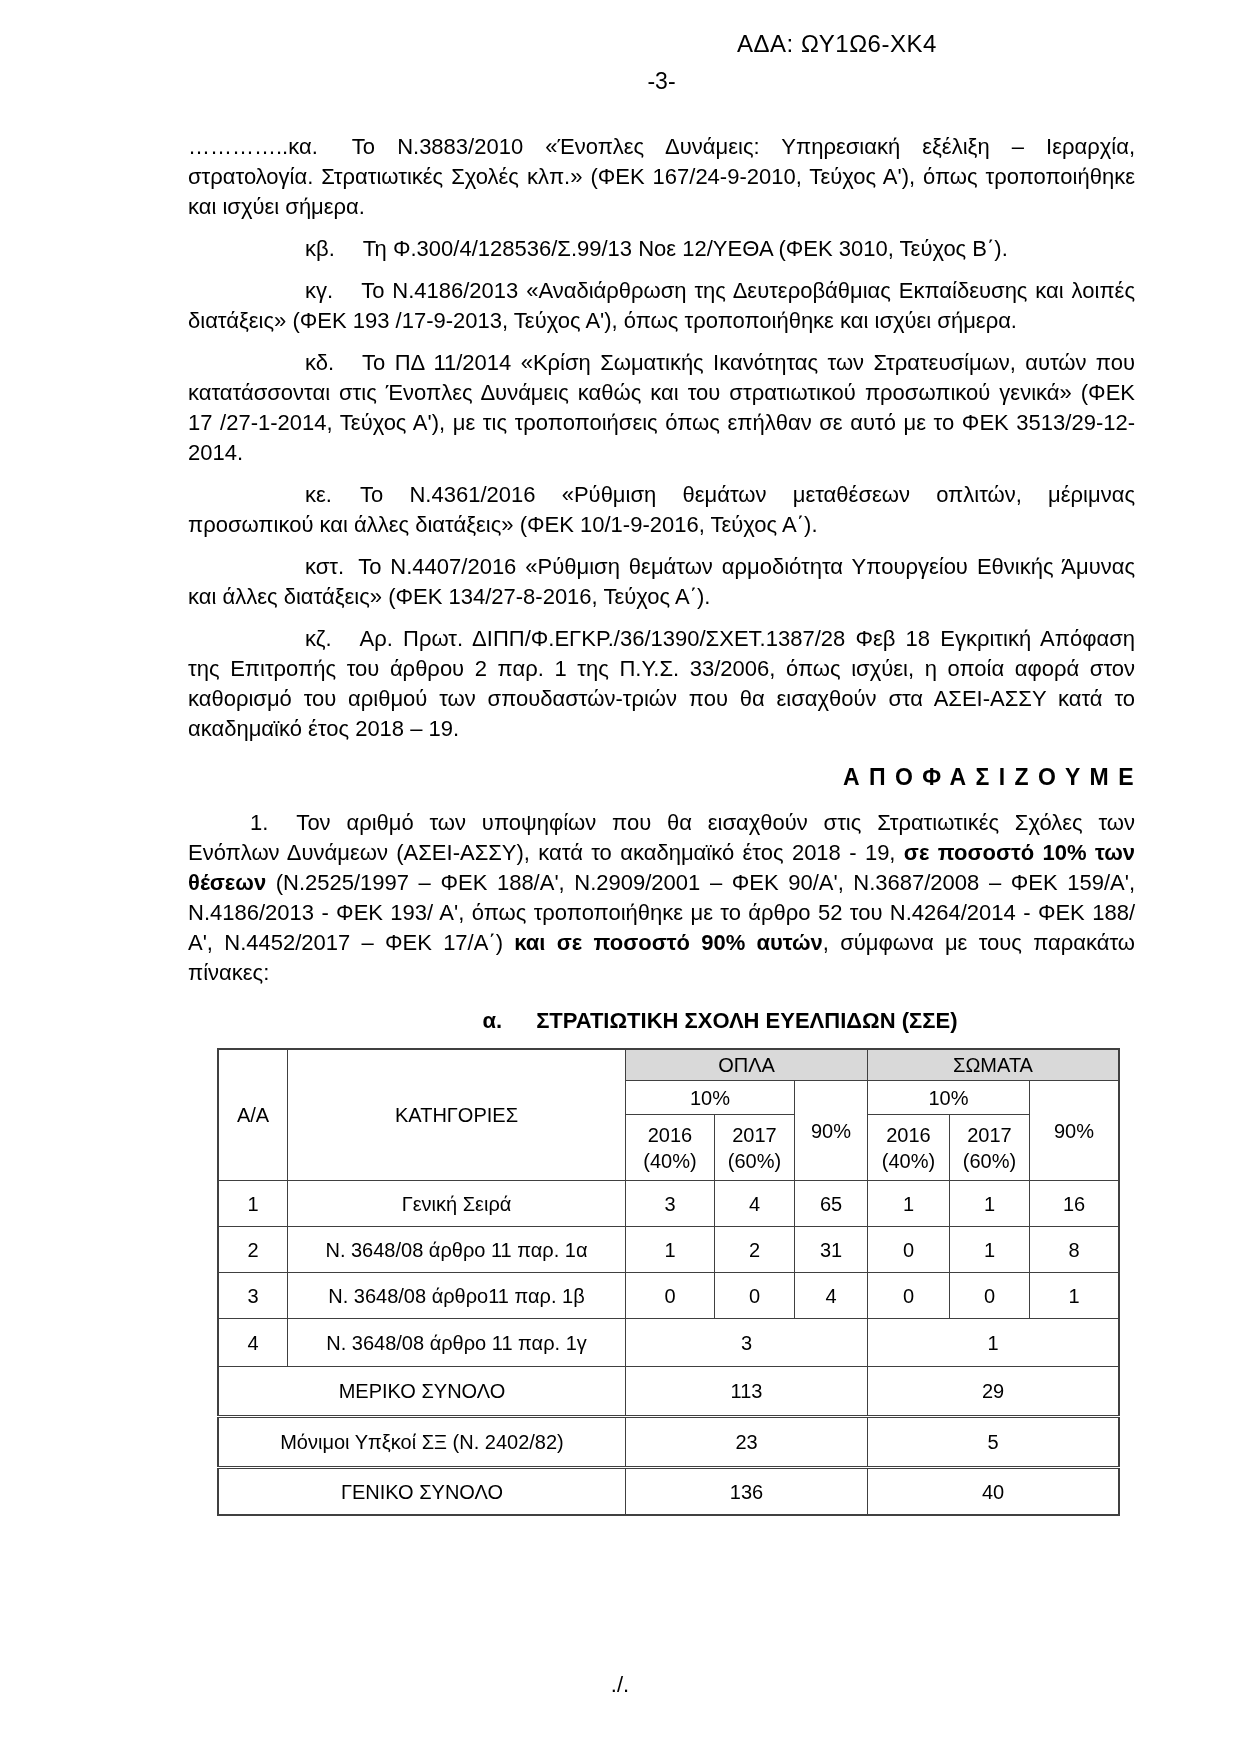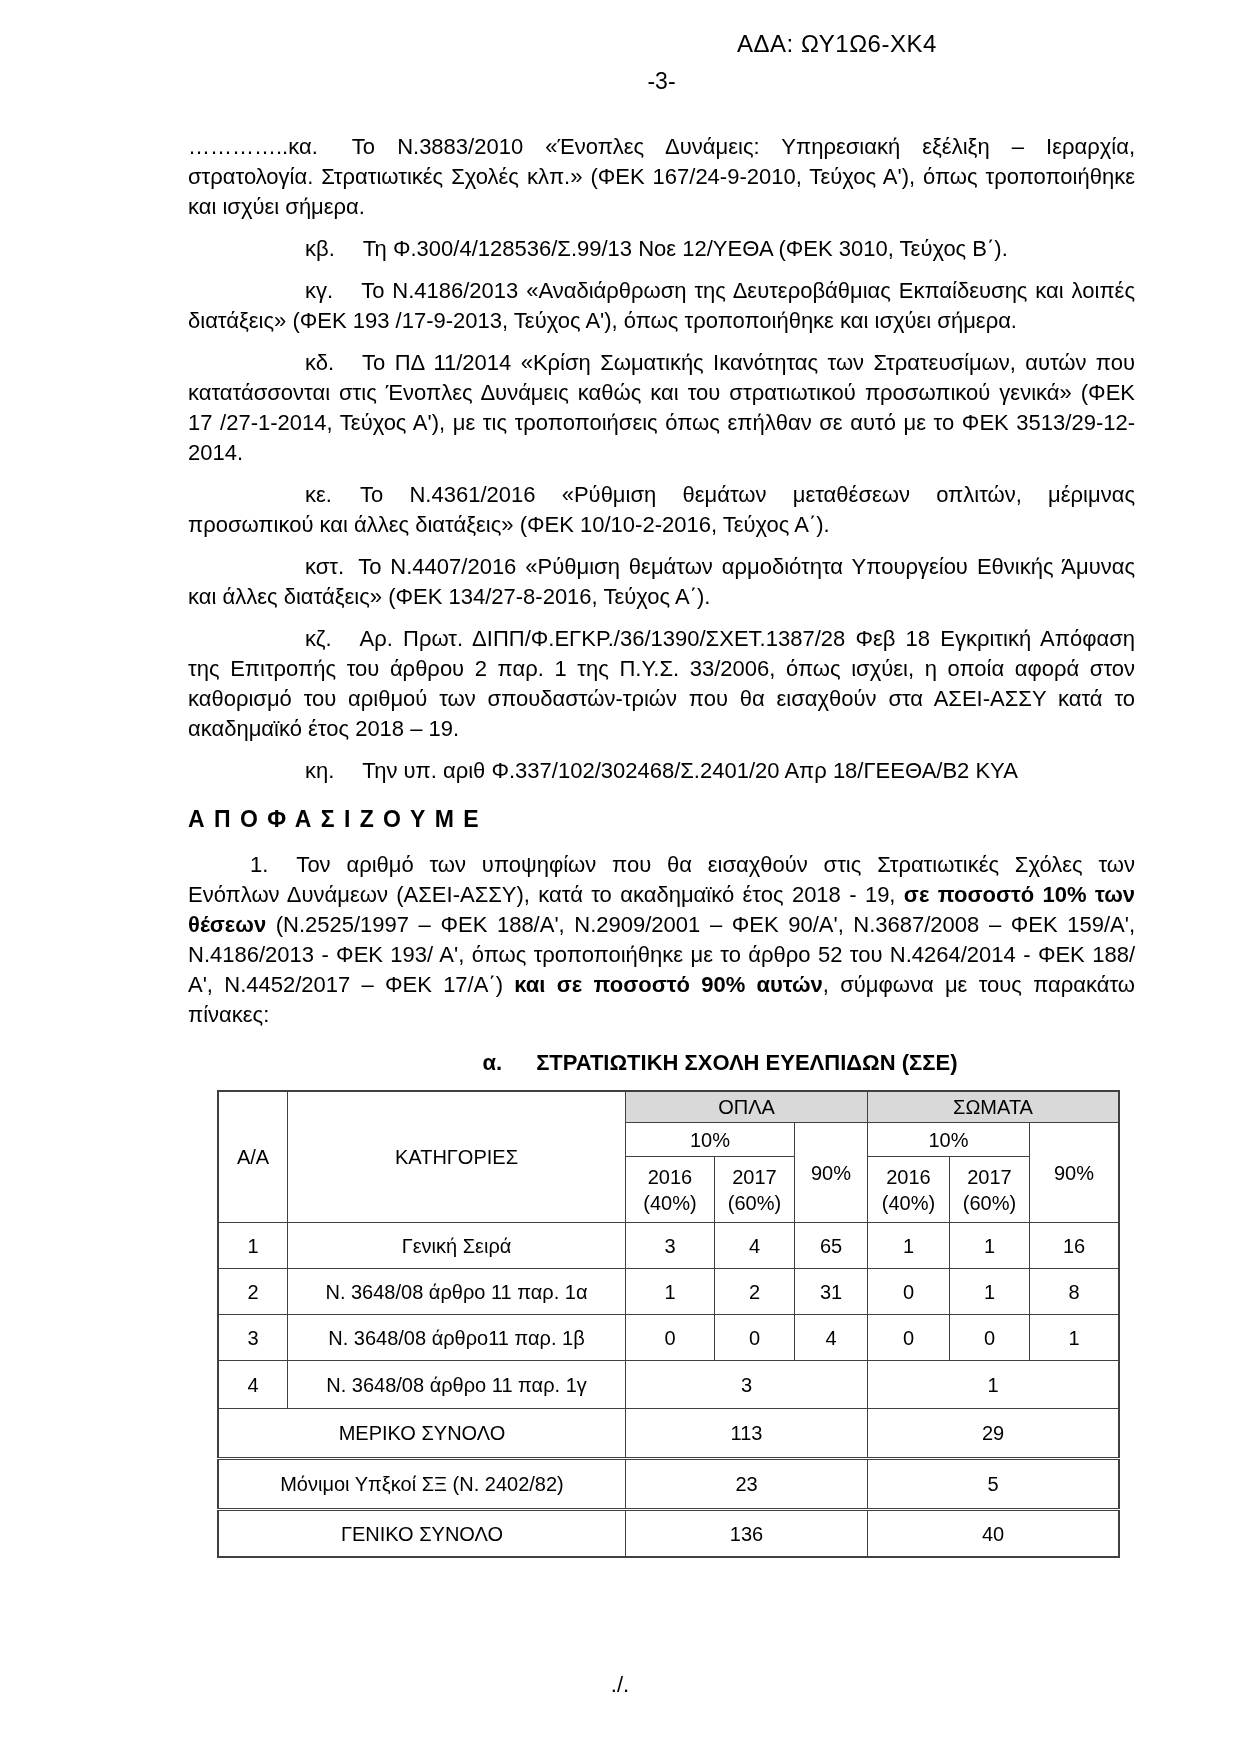--- a/index.html
+++ b/index.html
@@ -23,21 +23,21 @@
     position:absolute;left:188px;top:132px;width:947px;
     font-size:22px;line-height:30px;text-align:justify;
   }
   .ref{ text-indent:117px; margin:0 0 12px 0;}
   .ref.no-indent{ text-indent:0;}
   .tab{display:inline-block;width:28px;}
   .tab-sm{display:inline-block;width:14px;}
   .tab-lg{display:inline-block;width:34px;}
   .u{ text-decoration:underline; text-underline-offset:4px;}
   .decision-heading{
-    text-align:left;font-weight:bold;font-size:23px;
+    text-align:right;font-weight:bold;font-size:23px;
     letter-spacing:1.5px;margin:18px 0 16px 0;line-height:30px;
   }
   .p1{ text-indent:62px; margin:0 0 10px 0;}
   .b{ font-weight:bold;}
   .section-heading{
     margin:18px 0 12px 0;padding-left:117px;text-indent:0;
     font-weight:bold;font-size:22px;text-align:center;
   }
   .doc-table{
     margin-left:29px;
@@ -88,27 +88,26 @@
   <div class="content">
 
     <p class="ref no-indent"><span>…………..κα.</span><span class="tab-lg"></span><span>Το Ν.3883/2010 «Ένοπλες Δυνάμεις: Υπηρεσιακή εξέλιξη – Ιεραρχία, στρατολογία. Στρατιωτικές Σχολές κλπ.» (ΦΕΚ 167/24-9-2010, Τεύχος Α'), όπως τροποποιήθηκε και ισχύει σήμερα.</span></p>
 
     <p class="ref"><span>κβ.</span><span class="tab"></span><span>Τη Φ.300/4/128536/Σ.99/13 Νοε 12/ΥΕΘΑ (ΦΕΚ 3010, Τεύχος Β΄).</span></p>
 
     <p class="ref"><span>κγ.</span><span class="tab"></span><span>Το Ν.4186/2013 «Αναδιάρθρωση της Δευτεροβάθμιας Εκπαίδευσης και λοιπές διατάξεις» (ΦΕΚ 193 /17-9-2013, Τεύχος Α'), όπως τροποποιήθηκε και ισχύει σήμερα.</span></p>
 
     <p class="ref"><span>κδ.</span><span class="tab"></span><span>Το ΠΔ 11/2014 «Κρίση Σωματικής Ικανότητας των Στρατευσίμων, αυτών που κατατάσσονται στις Ένοπλες Δυνάμεις καθώς και του στρατιωτικού προσωπικού γενικά» (ΦΕΚ 17 /27-1-2014, Τεύχος Α'), με τις τροποποιήσεις όπως επήλθαν σε αυτό με το ΦΕΚ 3513/29-12-2014.</span></p>
 
-    <p class="ref"><span>κε.</span><span class="tab"></span><span>Το Ν.4361/2016 «Ρύθμιση θεμάτων μεταθέσεων οπλιτών, μέριμνας προσωπικού και άλλες διατάξεις» (ΦΕΚ 10/10-2-2016, Τεύχος Α΄).</span></p>
+    <p class="ref"><span>κε.</span><span class="tab"></span><span>Το Ν.4361/2016 «Ρύθμιση θεμάτων μεταθέσεων οπλιτών, μέριμνας προσωπικού και άλλες διατάξεις» (ΦΕΚ 10/1-9-2016, Τεύχος Α΄).</span></p>
 
     <p class="ref"><span>κστ.</span><span class="tab-sm"></span><span>Το Ν.4407/2016 «Ρύθμιση θεμάτων αρμοδιότητα Υπουργείου Εθνικής Άμυνας και άλλες διατάξεις» (ΦΕΚ 134/27-8-2016, Τεύχος Α΄).</span></p>
 
     <p class="ref"><span>κζ.</span><span class="tab"></span><span>Αρ. Πρωτ. ΔΙΠΠ/Φ.ΕΓΚΡ./36/1390/ΣΧΕΤ.1387/28 Φεβ 18 Εγκριτική Απόφαση της Επιτροπής του άρθρου 2 παρ. 1 της Π.Υ.Σ. 33/2006, όπως ισχύει, η οποία αφορά στον καθορισμό του αριθμού των σπουδαστών-τριών που θα εισαχθούν στα ΑΣΕΙ-ΑΣΣΥ κατά το ακαδημαϊκό έτος 2018 – 19.</span></p>
 
-    <p class="ref"><span>κη.</span><span class="tab"></span><span>Την υπ. αριθ Φ.337/102/302468/Σ.2401/20 Απρ 18/ΓΕΕΘΑ/Β2 ΚΥΑ</span></p>
 
 
     <div class="decision-heading">Α Π Ο Φ Α Σ Ι Ζ Ο Υ Μ Ε</div>
 
     <p class="p1"><span>1.</span><span class="tab"></span><span>Τον αριθμό των υποψηφίων που θα εισαχθούν στις Στρατιωτικές Σχόλες των Ενόπλων Δυνάμεων (ΑΣΕΙ-ΑΣΣΥ), κατά το ακαδημαϊκό έτος 2018 - 19, </span><span class="b">σε ποσοστό 10% των θέσεων</span><span> (Ν.2525/1997 – ΦΕΚ 188/Α', Ν.2909/2001 – ΦΕΚ 90/Α', Ν.3687/2008 – ΦΕΚ 159/Α', Ν.4186/2013 - ΦΕΚ 193/ Α', όπως τροποποιήθηκε με το άρθρο 52 του Ν.4264/2014 - ΦΕΚ 188/Α', Ν.4452/2017 – ΦΕΚ 17/Α΄) </span><span class="b">και σε ποσοστό 90% αυτών</span><span>, σύμφωνα με τους παρακάτω πίνακες:</span></p>
 
     <div class="section-heading"><span>α.</span><span class="tab-lg"></span><span>ΣΤΡΑΤΙΩΤΙΚΗ ΣΧΟΛΗ ΕΥΕΛΠΙΔΩΝ (ΣΣΕ)</span></div>
 
     <table class="doc-table">
       <tbody>

